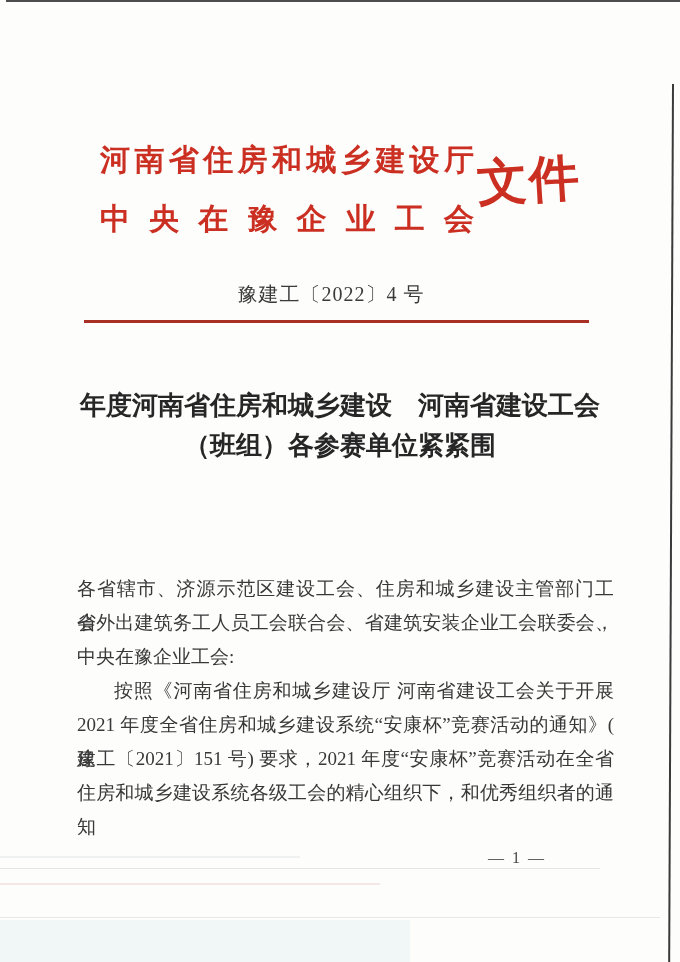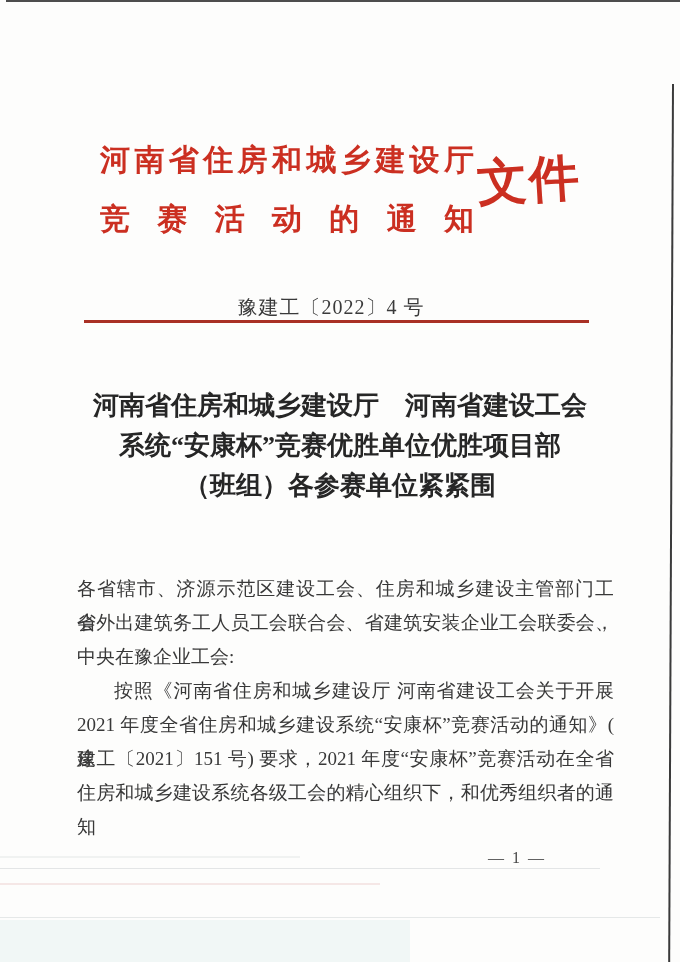--- a/index.html
+++ b/index.html
@@ -27,21 +27,21 @@
   .org-line {
     font-size: 30px; line-height: 59px; white-space: nowrap;
     text-align: justify; text-align-last: justify;
   }
   .doc-type {
     position: absolute; left: 477px; top: 150px;
     color: #cb2f21; font-weight: 900; font-size: 50px; line-height: 60px;
     transform: rotate(-3.5deg); letter-spacing: 2px; white-space: nowrap;
   }
   .doc-number {
-    position: absolute; left: 0; top: 294px; width: 662px;
+    position: absolute; left: 0; top: 281px; width: 662px;
     text-align: center; font-size: 20px; color: #3a3a3a; letter-spacing: 1px;
     white-space: nowrap;
   }
   .red-rule {
     position: absolute; left: 84px; top: 320px; width: 505px; height: 3px;
     background: #a93025;
   }
   .title-block {
     position: absolute; left: 30px; top: 386px; width: 620px;
     color: #262626; font-weight: bold;
@@ -72,32 +72,31 @@
 </head>
 <body>
 
 <div class="page">
 
   <div class="edge-top"></div>
   <div class="edge-right"></div>
 
   <div class="org-lines">
     <div class="org-line">河南省住房和城乡建设厅</div>
-    <div class="org-line">竞赛活动的通知</div>
+    <div class="org-line">中央在豫企业工会</div>
   </div>
 
   <div class="doc-type">文件</div>
 
   <div class="doc-number">豫建工〔2022〕4 号</div>
 
   <div class="red-rule"></div>
 
   <div class="title-block">
-    <div class="title-line">河南省住房和城乡建设厅　河南省建设工会</div>
-    <div class="title-line">系统“安康杯”竞赛优胜单位优胜项目部</div>
+    <div class="title-line">年度河南省住房和城乡建设　河南省建设工会</div>
     <div class="title-line">（班组）各参赛单位紧紧围</div>
   </div>
 
   <div class="body-block">
     <div class="body-line just">各省辖市、济源示范区建设工会、住房和城乡建设主管部门工会，</div>
     <div class="body-line just">省外出建筑务工人员工会联合会、省建筑安装企业工会联委会、</div>
     <div class="body-line">中央在豫企业工会:</div>
     <div class="body-line just indent">按照《河南省住房和城乡建设厅 河南省建设工会关于开展</div>
     <div class="body-line just">2021 年度全省住房和城乡建设系统“安康杯”竞赛活动的通知》( 豫</div>
     <div class="body-line just">建工〔2021〕151 号) 要求，2021 年度“安康杯”竞赛活动在全省</div>

